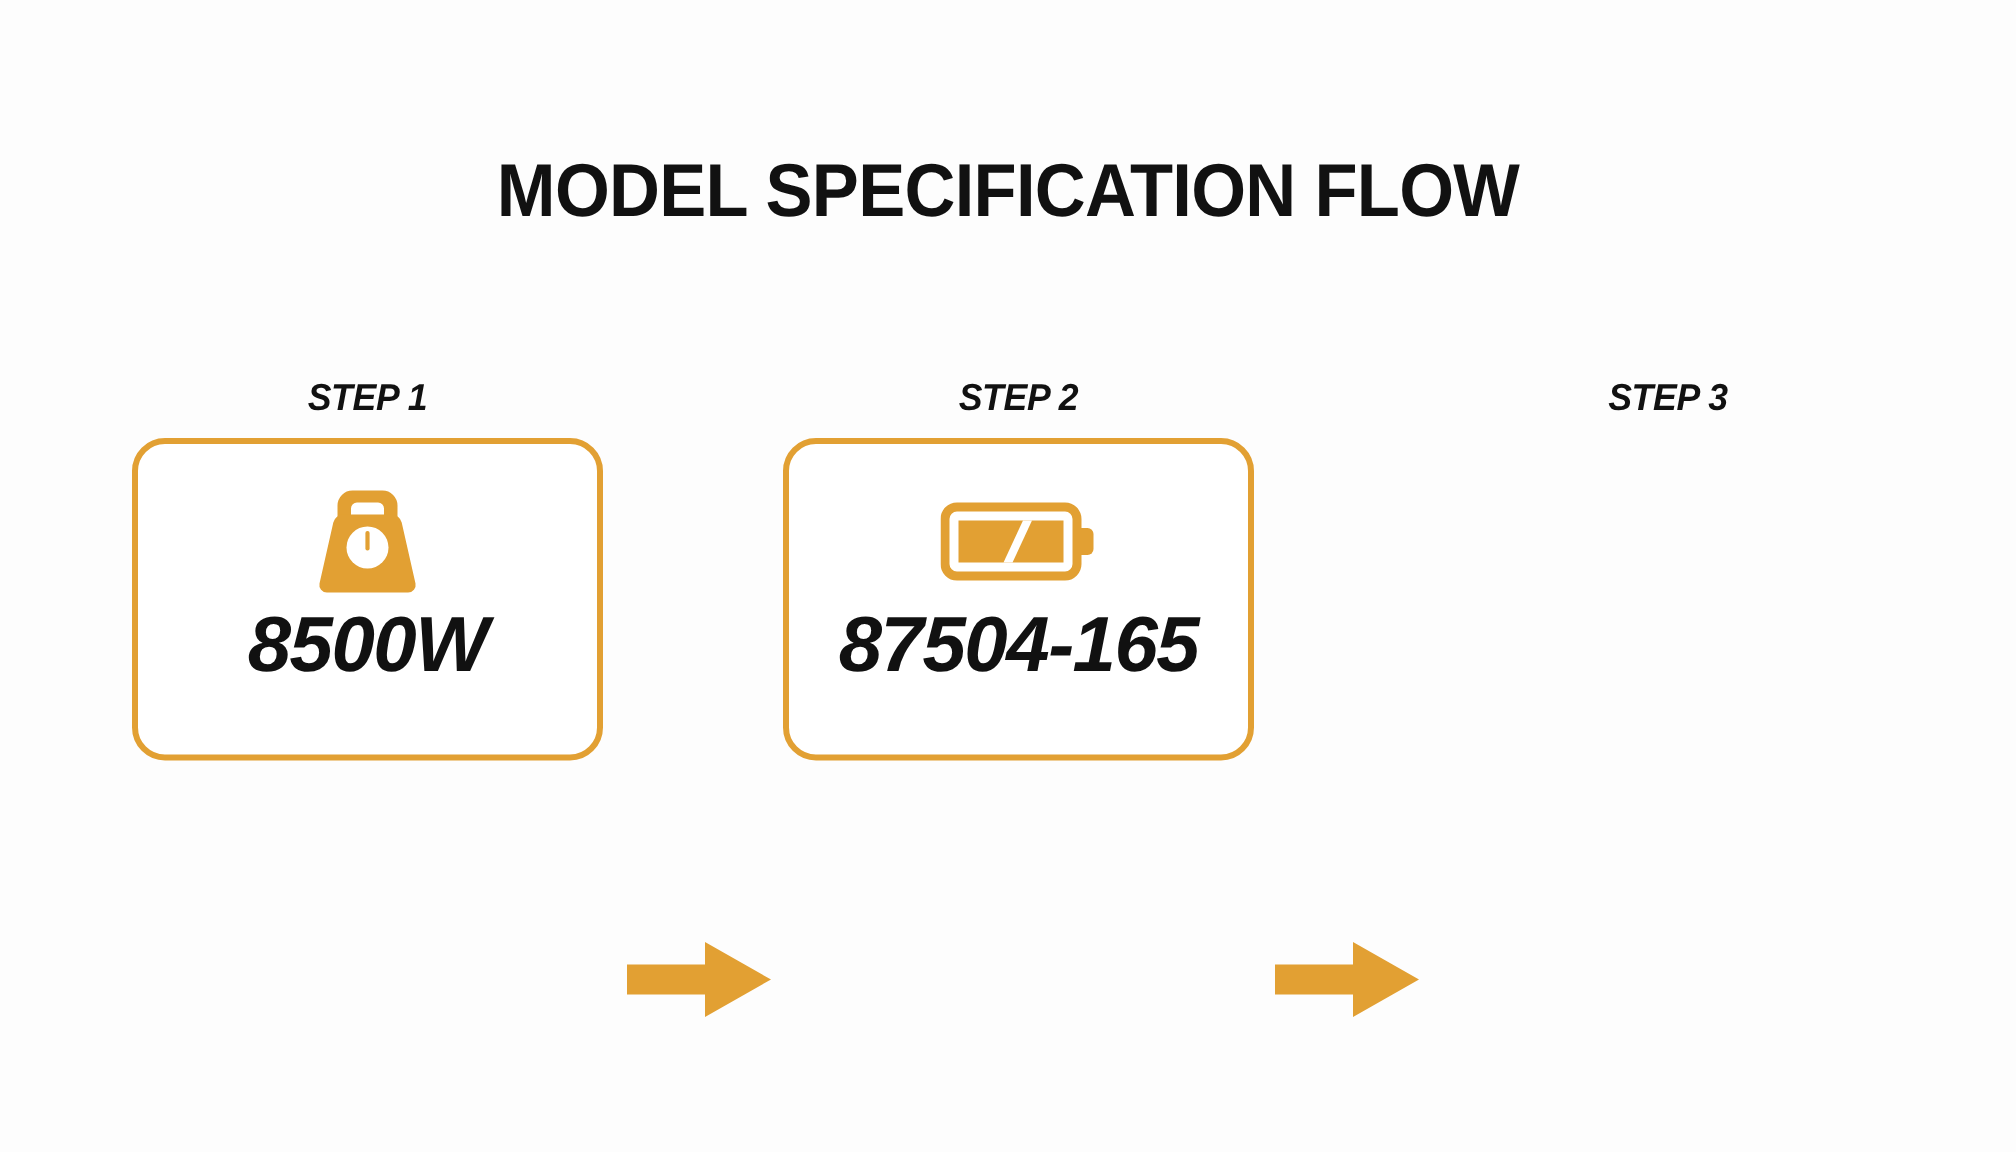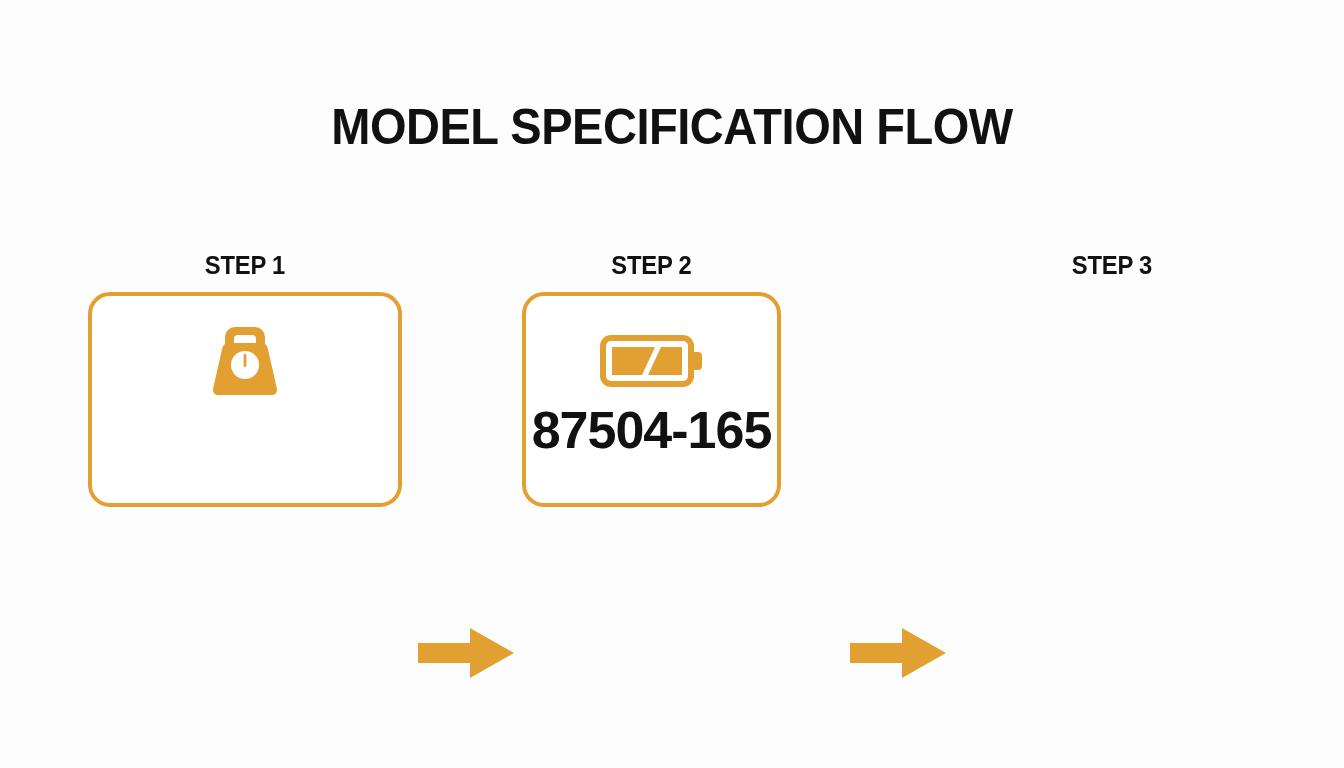--- a/index.html
+++ b/index.html
@@ -43,23 +43,24 @@
     position: absolute;
     top: 250px;
     left: 0;
     width: 1344px;
     height: 280px;
   }
 
   .step {
     position: absolute;
     top: 0;
+    font-style: italic;
   }
   .step-1 { left: 88px;  width: 314px; }
-  .step-2 { left: 522px; width: 259px; }
+  .step-2 { left: 522px; width: 314px; }
   .step-3 { left: 954px; width: 316px; }
 
   .step-label {
     text-align: center;
     font-size: 25px;
     font-weight: 700;
     color: #111111;
     letter-spacing: -0.2px;
     transform: scaleX(0.95);
     margin-bottom: 12px;
@@ -125,20 +126,21 @@
             <path d="M30 4 h20 a10 10 0 0 1 10 10 v8 h-9 v-6 a4 4 0 0 0 -4 -4 h-14
                      a4 4 0 0 0 -4 4 v6 h-9 v-8 a10 10 0 0 1 10 -10 z" fill="#e2a033"></path>
 
             <path d="M24 20 h32 a7 7 0 0 1 6.8 5.4 L72 66 a5 5 0 0 1 -4.9 6 H12.9
                      a5 5 0 0 1 -4.9 -6 L17.2 25.4 A7 7 0 0 1 24 20 z" fill="#e2a033"></path>
 
             <circle cx="40" cy="42" r="14" fill="#ffffff"></circle>
             <rect x="38.6" y="31" width="2.8" height="13" rx="1.3" fill="#e2a033"></rect>
           </svg>
         </div>
+        <div class="model-text">8500W</div>
       </div>
     </div>
 
     <div class="arrow arrow-1">
       <svg width="96" height="50" viewBox="0 0 96 50">
         <path d="M0 15 H52 V0 L96 25 L52 50 V35 H0 Z" fill="#e2a033"></path>
       </svg>
     </div>
 
     <div class="step step-2">

